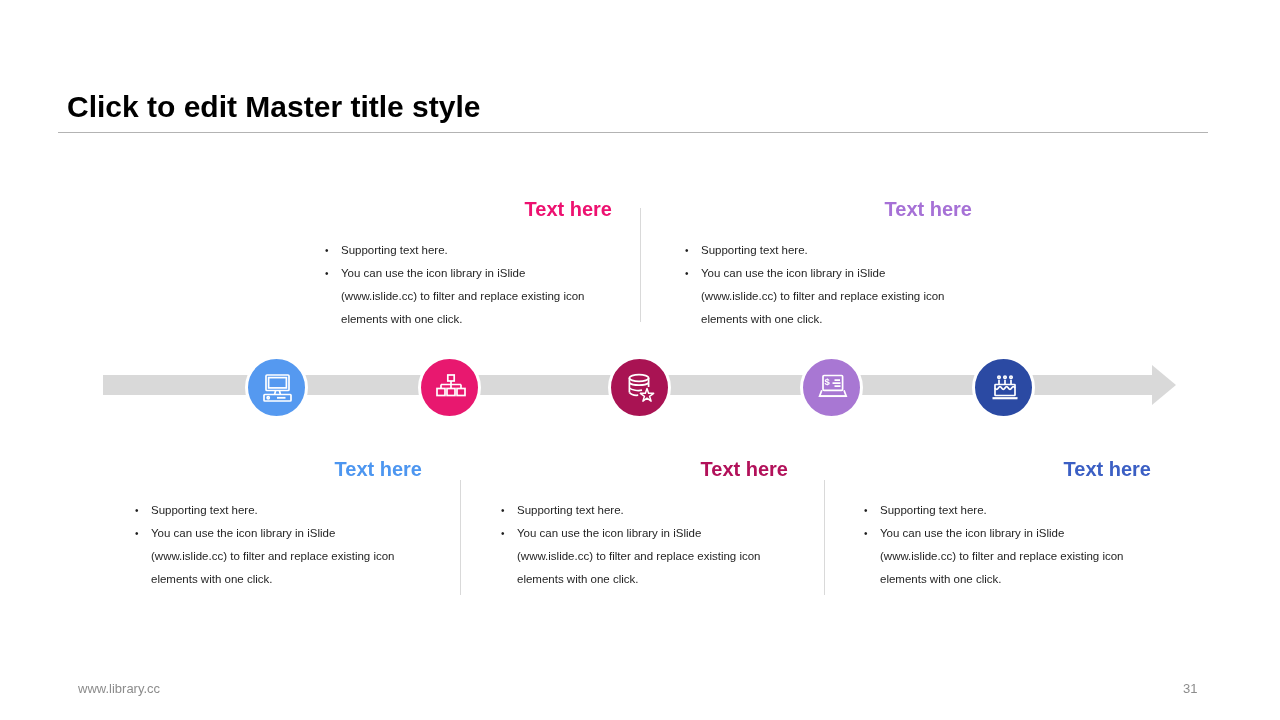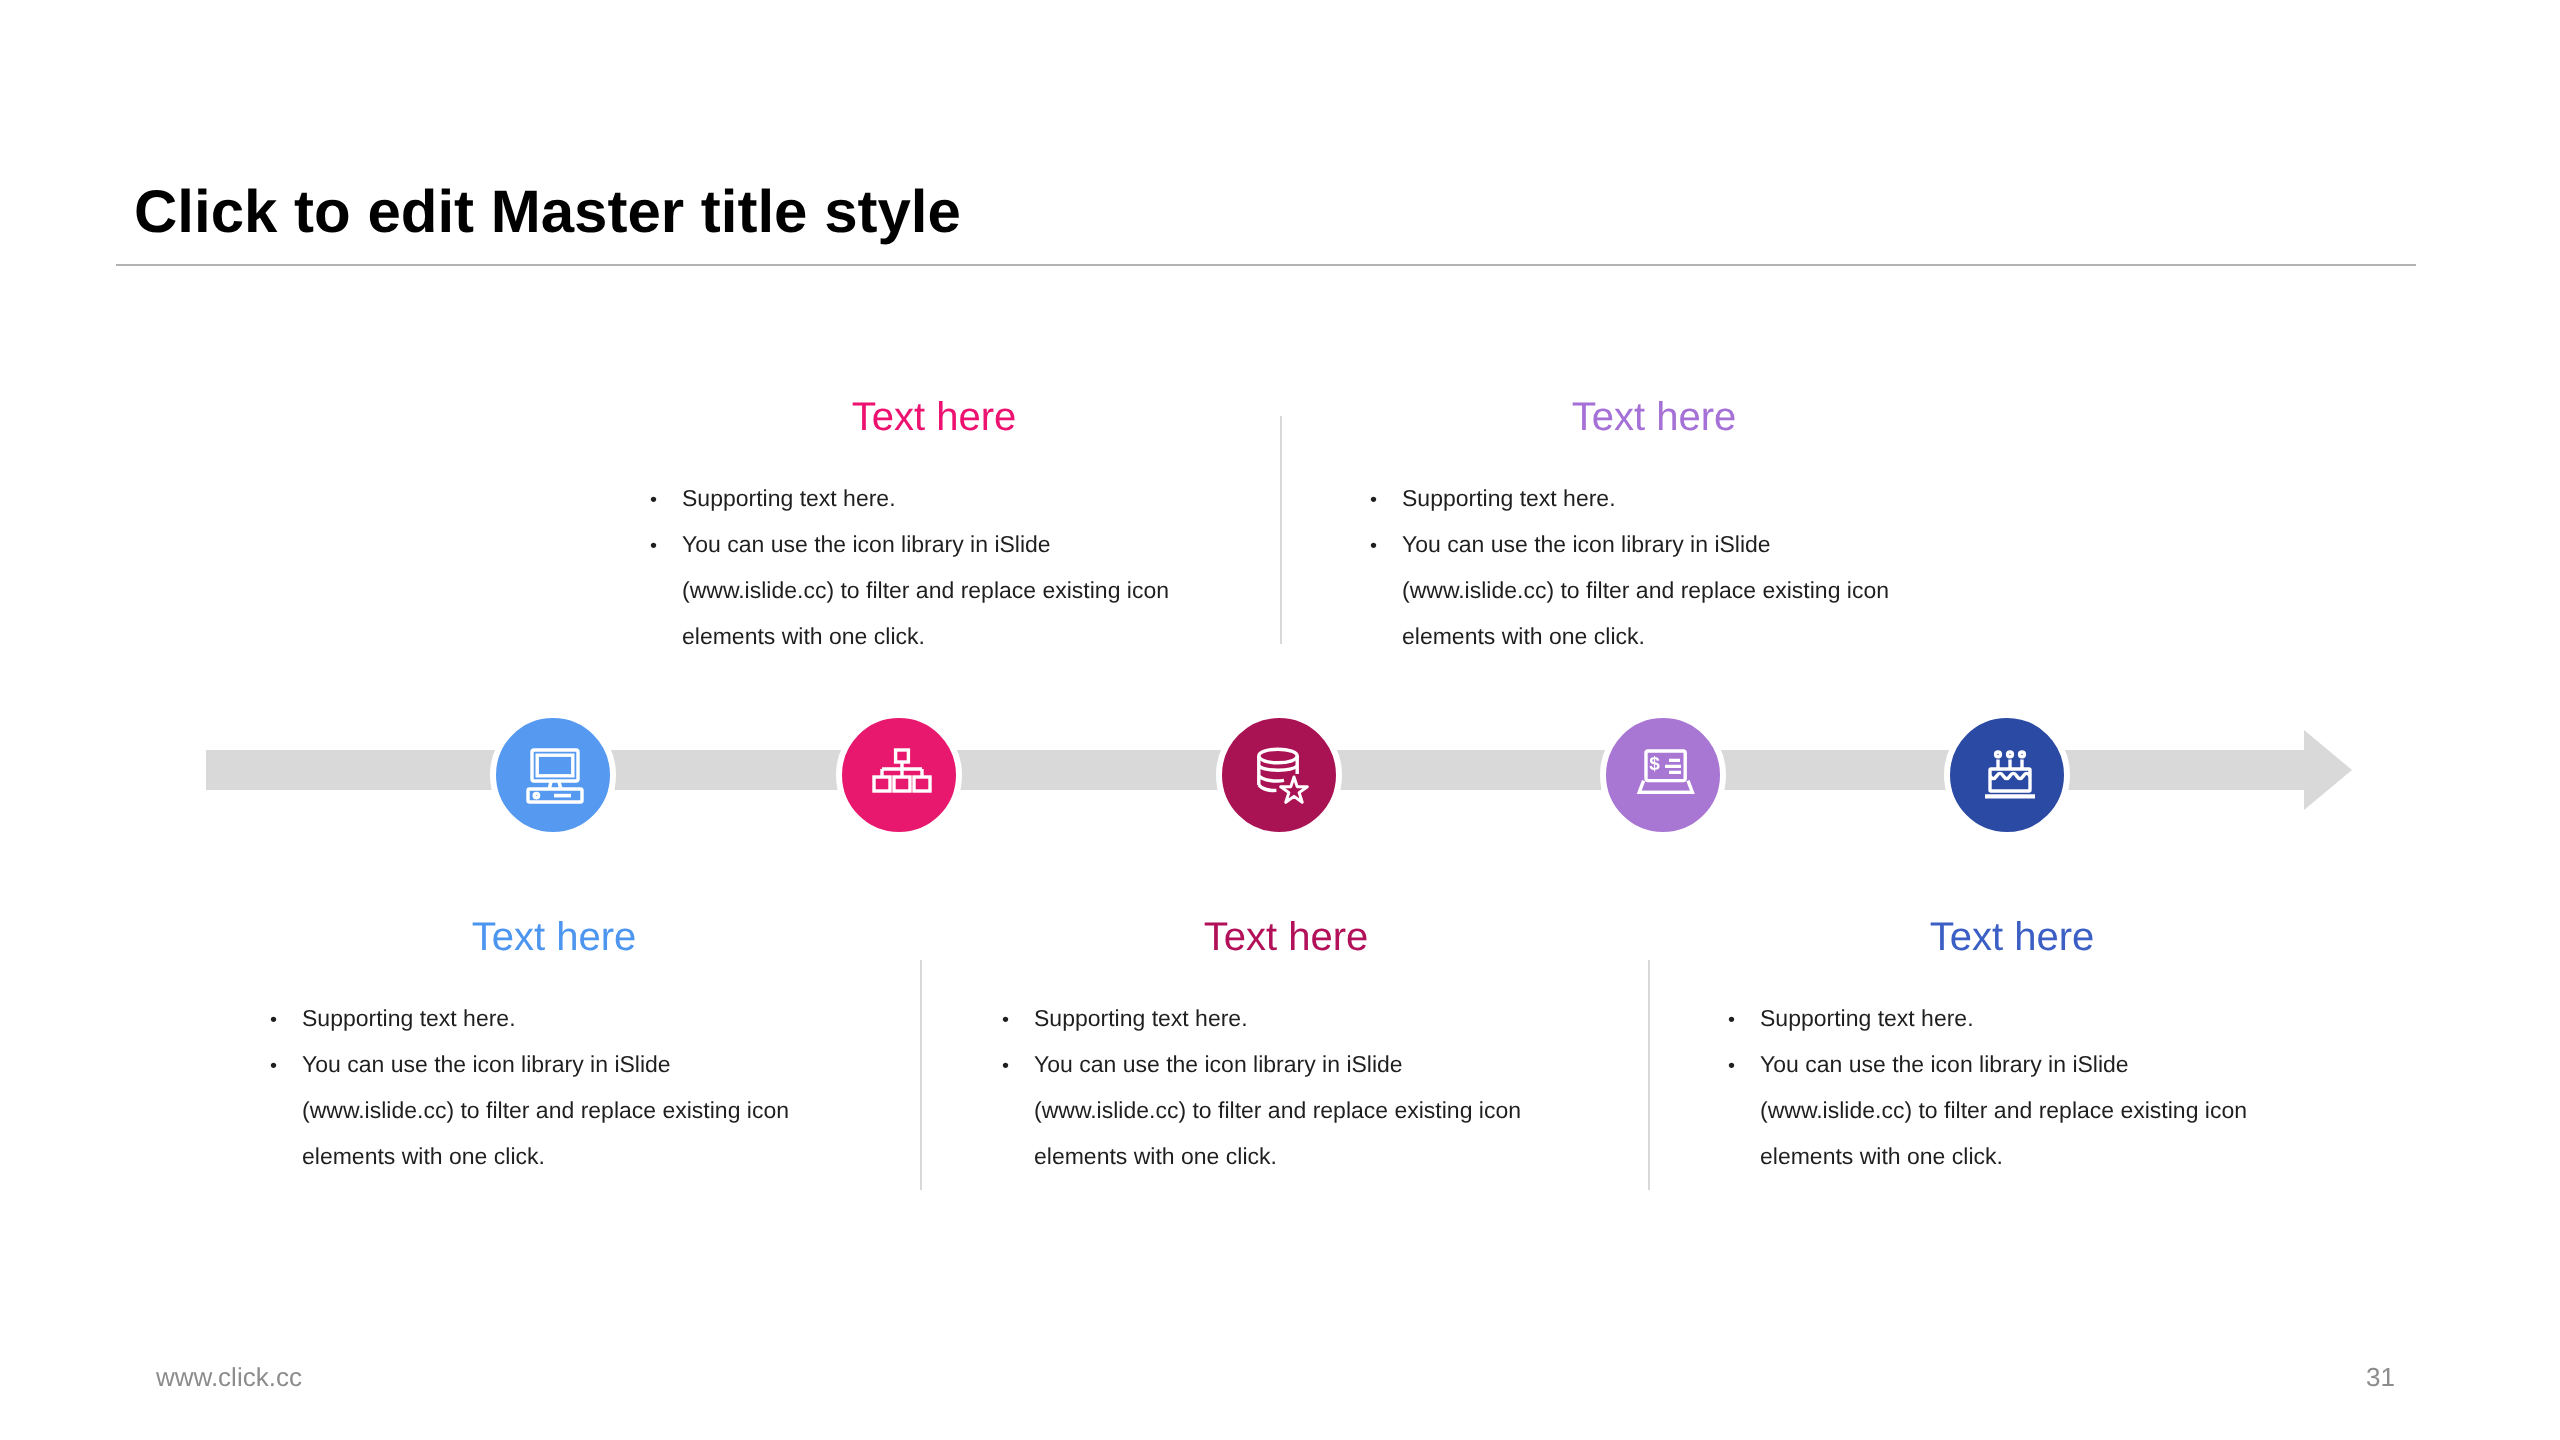--- a/index.html
+++ b/index.html
@@ -22,21 +22,21 @@
 
   .step-circle {
     position:absolute; top:331px; width:57px; height:57px; border-radius:50%;
     border:3px solid #ffffff; display:flex; align-items:center; justify-content:center; z-index:2;
   }
   .step-circle svg { display:block; }
   .ic { stroke:#ffffff; fill:none; stroke-width:1.7; }
 
   .tblock { position:absolute; width:290px; }
   .tblock-heading {
-    font-size:20px; line-height:24px; font-weight:400; text-align:center;
+    font-size:20px; line-height:24px; font-weight:700; text-align:right;
     margin:0 0 18px 0; white-space:nowrap;
   }
   .bullets { margin:0; padding:0; }
   .bullet-item { display:flex; align-items:flex-start; }
   .bullet-marker {
     flex:0 0 19px; width:19px; font-size:10px; line-height:23px; color:#1f1f1f; padding-left:3px; box-sizing:border-box;
   }
   .bullet-line { font-size:11.5px; line-height:23px; color:#1f1f1f; white-space:nowrap; }
 
   .vdiv { position:absolute; width:1px; background:#d9d9d9; }
@@ -218,16 +218,16 @@
         <span class="bullet-marker">•</span>
         <div>
           <div class="bullet-line">You can use the icon library in iSlide</div>
           <div class="bullet-line">(www.islide.cc) to filter and replace existing icon</div>
           <div class="bullet-line">elements with one click.</div>
         </div>
       </div>
     </div>
   </div>
 
-  <div class="footer-url">www.click.cc</div>
+  <div class="footer-url">www.library.cc</div>
   <div class="page-number">31</div>
 
 </div>
 
 </body></html>

